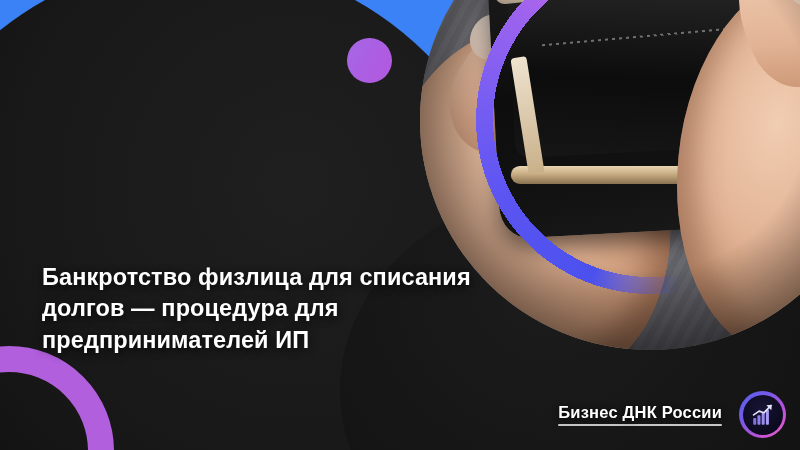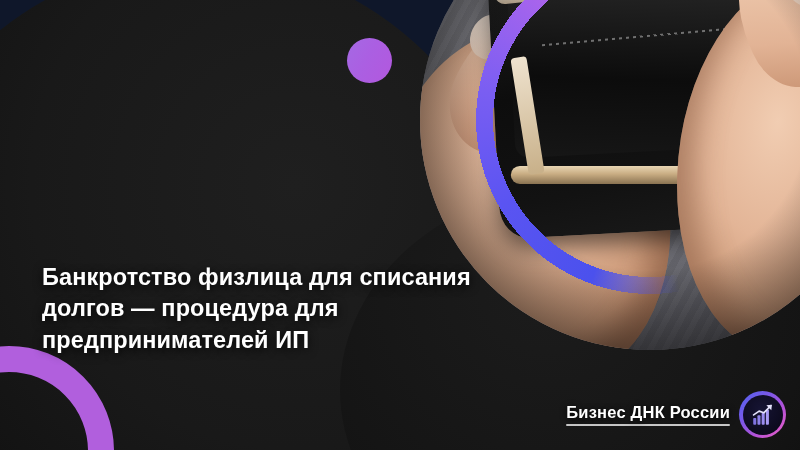--- a/index.html
+++ b/index.html
@@ -5,21 +5,21 @@
   * { margin:0; padding:0; box-sizing:border-box; }
   html, body {
     width:800px; height:450px;
     background:#000;
     font-family:"Liberation Sans", sans-serif;
     overflow:hidden;
   }
   #card {
     position:relative;
     width:800px; height:450px;
-    background:#0f172a;
+    background:#3b82f6;
     overflow:hidden;
     padding-left:16px;
   }
 
   
   .bg-blob {
     position:absolute;
     border-radius:50%;
     pointer-events:none;
   }
@@ -227,21 +227,21 @@
     white-space:pre-line;
     text-shadow:0 2px 10px rgba(0,0,0,.85);
   }
 
   
   #brand {
     position:absolute;
     right:14px; bottom:12px;
     display:flex;
     align-items:center;
-    gap:9px;
+    gap:17px;
   }
   #brand-name-wrap { text-align:right; }
   #brand-name {
     color:#ffffff;
     font-size:16.5px;
     font-weight:bold;
     letter-spacing:.2px;
     line-height:1.1;
     text-shadow:0 1px 6px rgba(0,0,0,.9);
   }

